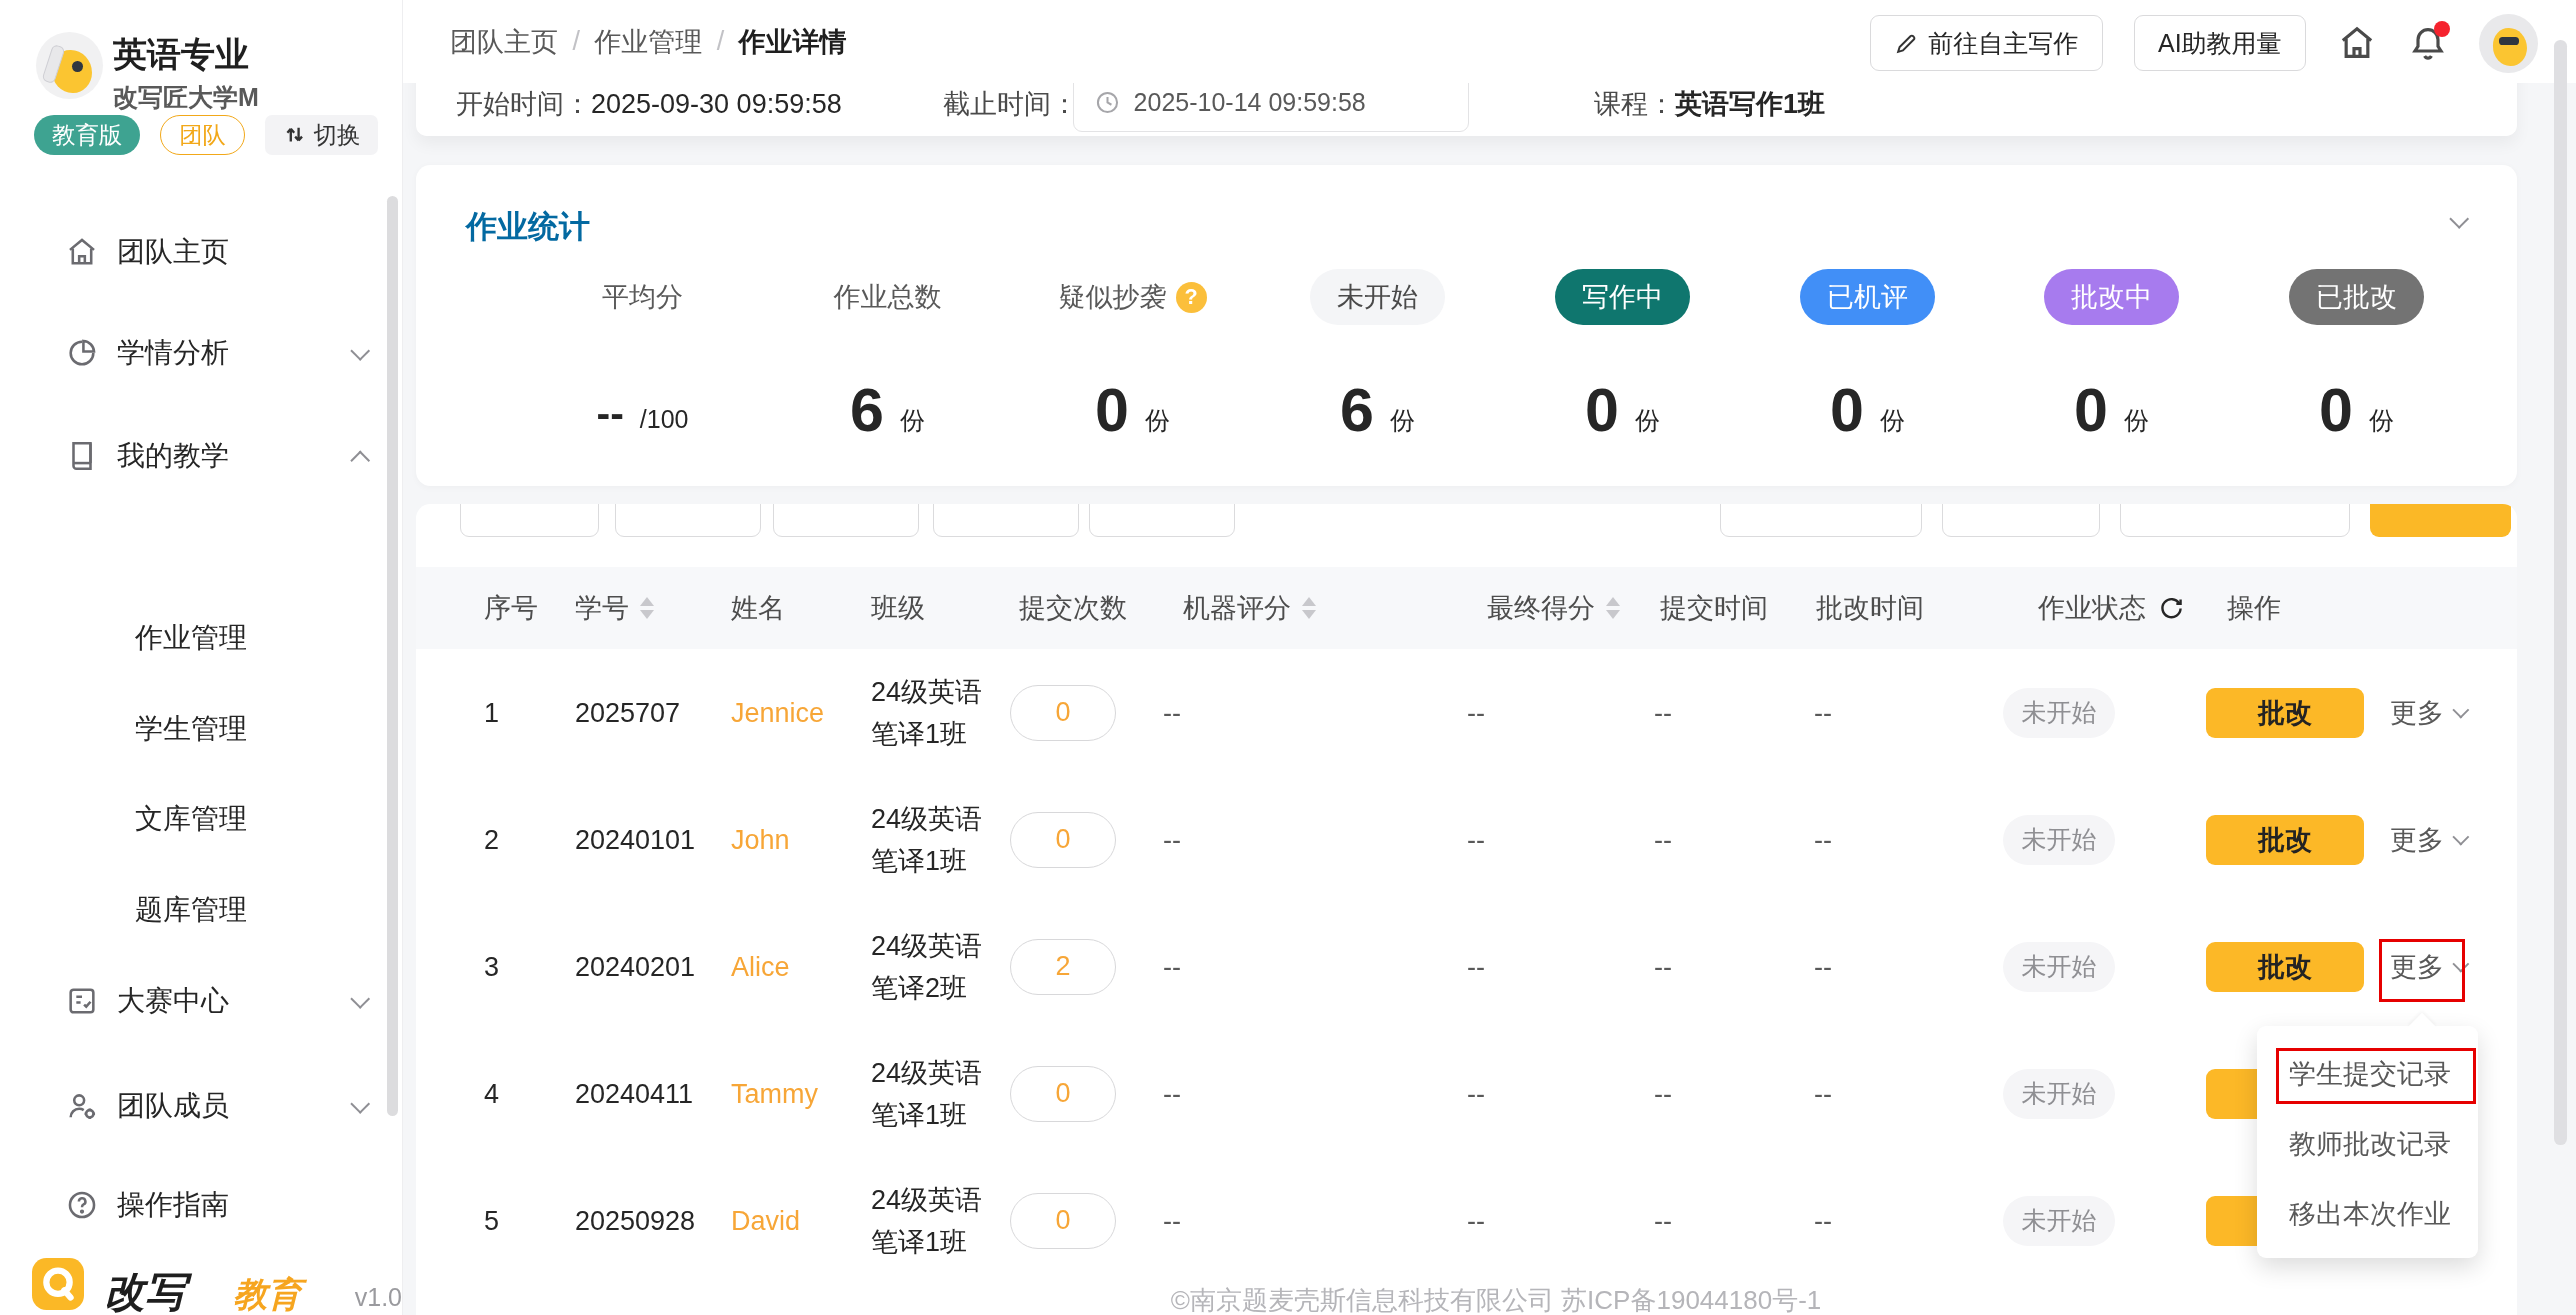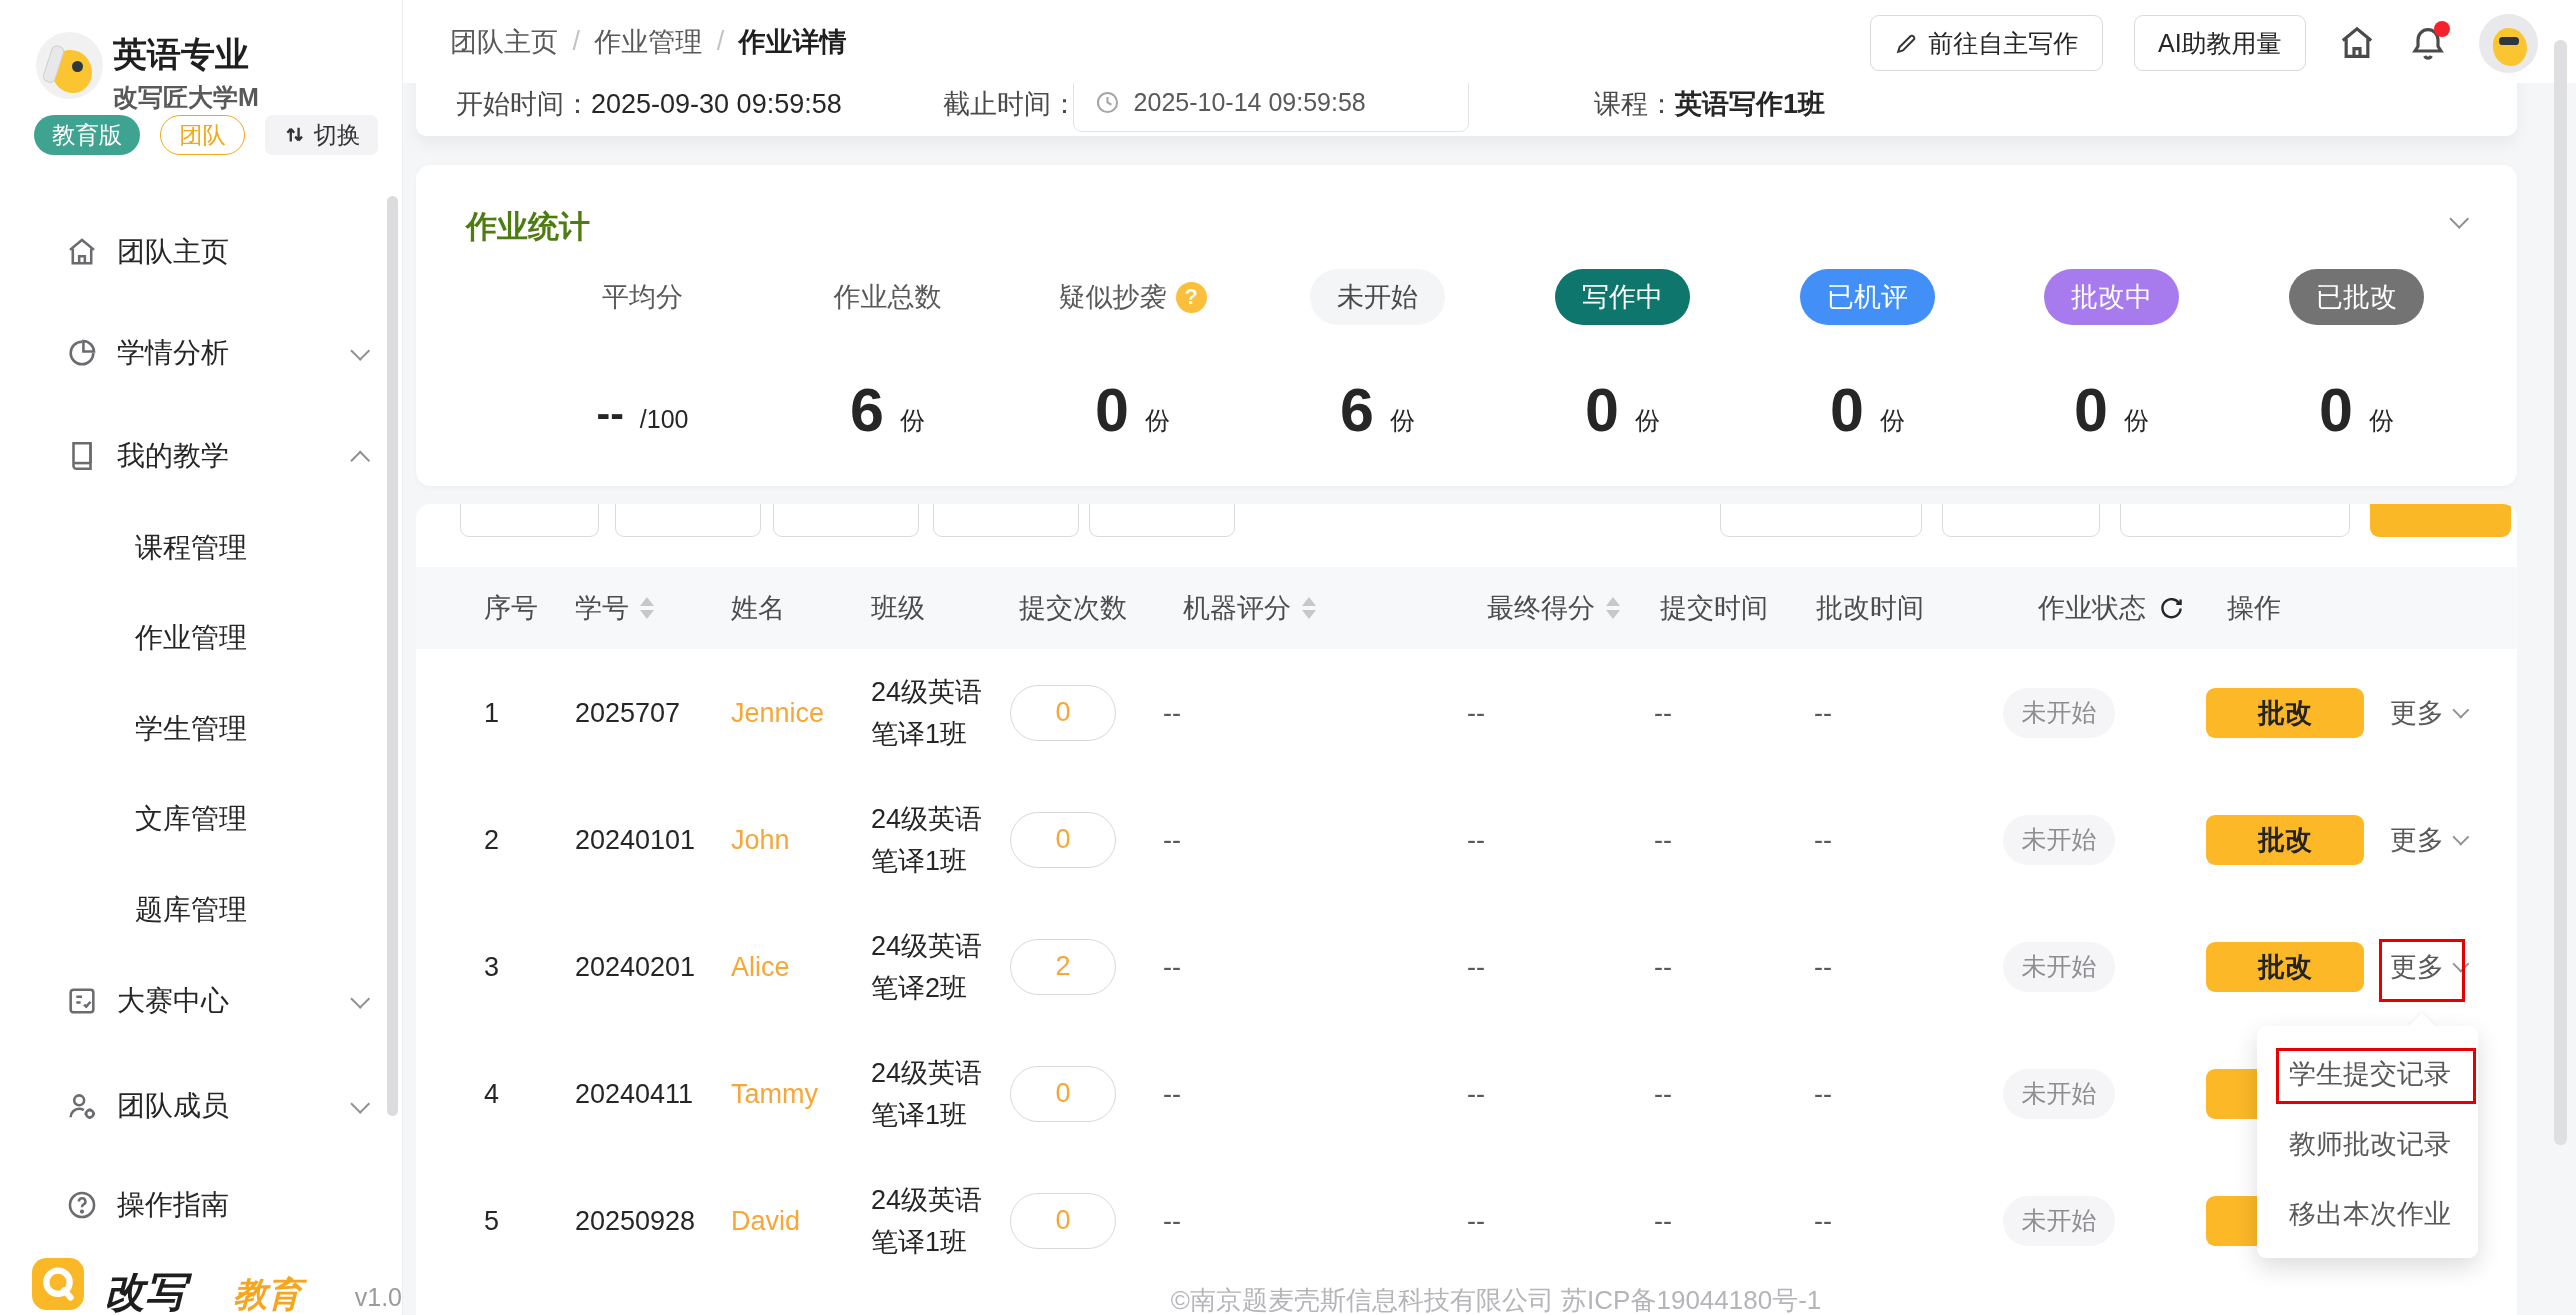--- a/index.html
+++ b/index.html
@@ -129,23 +129,20 @@
   <div class="side-item" style="top:424px;">
     <svg class="side-icon" viewBox="0 0 24 24" fill="none" stroke="currentColor" stroke-width="1.8">
       <path d="M6 3h12v18H8a2 2 0 0 1-2-2z"></path>
         <path d="M6 17h12"></path>
         <path d="M18 3v14"></path>
     </svg>
     <span class="lbl">我的教学</span>
     <span class="chev up side-chev" style="top:29px;"></span>
   </div>
 
-  <div class="side-item" style="top:516px;">
-    <span class="sub-lbl">课程管理</span>
-  </div>
   <div class="side-item" style="top:606px;">
     <span class="sub-lbl">作业管理</span>
   </div>
   <div class="side-item" style="top:697px;">
     <span class="sub-lbl">学生管理</span>
   </div>
   <div class="side-item" style="top:787px;">
     <span class="sub-lbl">文库管理</span>
   </div>
   <div class="side-item" style="top:878px;">
@@ -250,21 +247,21 @@
       <span style="position:absolute;right:-1.8px;top:-1.8px;width:16px;height:16px;border-radius:50%;background:#F5222D;"></span>
     </span>
     <span style="position:relative;display:inline-block;width:59px;height:59px;border-radius:50%;background:#E9E9EB;overflow:hidden;cursor:pointer;">
       <span style="position:absolute;left:13.5px;top:14.4px;width:34px;height:38px;background:#FBC531;border-radius:46% 54% 48% 52%;"></span>
       <span style="position:absolute;left:20px;top:23.4px;width:20px;height:8px;background:#2F3640;border-radius:3.6px;"></span>
     </span>
   </div>
 </header>
 
 <section class="abs card" id="stats-card">
-  <h2 class="abs" style="left:50px;top:41px;font-size:31px;font-weight:bold;color:#4d7c0f;">作业统计</h2>
+  <h2 class="abs" style="left:50px;top:41px;font-size:31px;font-weight:bold;color:#0369a1;">作业统计</h2>
   <span class="chev down abs" style="left:2036px;top:47px;cursor:pointer;"></span>
 
   <div class="stat-col" style="left:104px;">
     <div class="stat-label-box">
         <span class="pill-plain">平均分</span>
       </div>
     <div class="stat-value-box">
       <span class="stat-num" style="font-size:41px;padding-bottom:7.2px;">--</span>
       <span class="stat-unit" style="padding-bottom:7.2px;">/100</span>
     </div>

